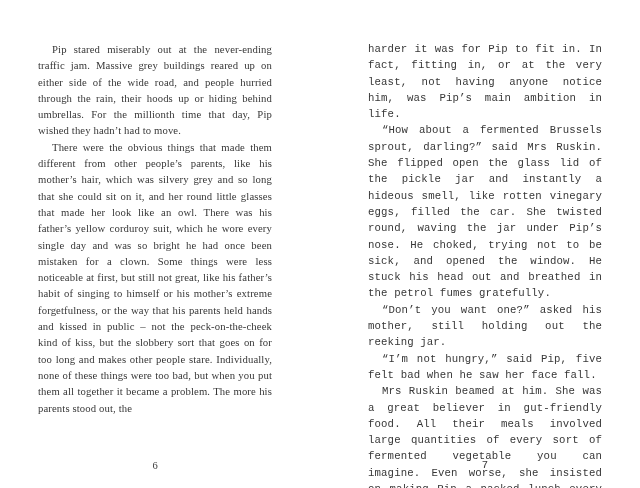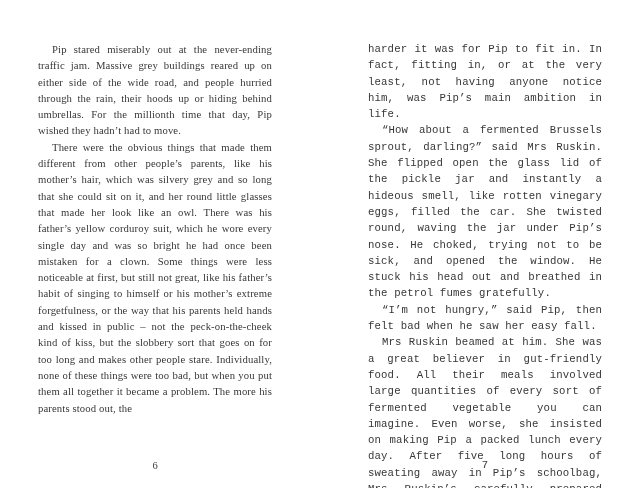--- a/index.html
+++ b/index.html
@@ -68,19 +68,20 @@
       <p class="indent">Pip stared miserably out at the never-ending traffic jam. Massive grey buildings reared up on either side of the wide road, and people hurried through the rain, their hoods up or hiding behind umbrellas. For the millionth time that day, Pip wished they hadn’t had to move.</p>
       <p class="indent">There were the obvious things that made them different from other people’s parents, like his mother’s hair, which was silvery grey and so long that she could sit on it, and her round little glasses that made her look like an owl. There was his father’s yellow corduroy suit, which he wore every single day and was so bright he had once been mistaken for a clown. Some things were less noticeable at first, but still not great, like his father’s habit of singing to himself or his mother’s extreme forgetfulness, or the way that his parents held hands and kissed in public – not the peck-on-the-cheek kind of kiss, but the slobbery sort that goes on for too long and makes other people stare. Individually, none of these things were too bad, but when you put them all together it became a problem. The more his parents stood out, the</p>
     </div>
     <div class="page-number">6</div>
   </div>
 
   <div class="page page-right">
     <div class="page-text">
       <p>harder it was for Pip to fit in. In fact, fitting in, or at the very least, not having anyone notice him, was Pip’s main ambition in life.</p>
       <p class="indent">“How about a fermented Brussels sprout, darling?” said Mrs Ruskin. She flipped open the glass lid of the pickle jar and instantly a hideous smell, like rotten vinegary eggs, filled the car. She twisted round, waving the jar under Pip’s nose. He choked, trying not to be sick, and opened the window. He stuck his head out and breathed in the petrol fumes gratefully.</p>
-      <p class="indent">“I’m not hungry,” said Pip, then felt bad when he saw her easy fall.</p>
+      <p class="indent">“Don’t you want one?” asked his mother, still holding out the reeking jar.</p>
+      <p class="indent">“I’m not hungry,” said Pip, five felt bad when he saw her face fall.</p>
       <p class="indent">Mrs Ruskin beamed at him. She was a great believer in gut-friendly food. All their meals involved large quantities of every sort of fermented vegetable you can imagine. Even worse, she insisted on making Pip a packed lunch every day. After five long hours of sweating away in Pip’s schoolbag, Mrs Ruskin’s carefully prepared lunchbox of mackerel, broccoli and home-made pickles</p>
     </div>
     <div class="page-number">7</div>
   </div>
 
 </div>
 
 </body></html>

